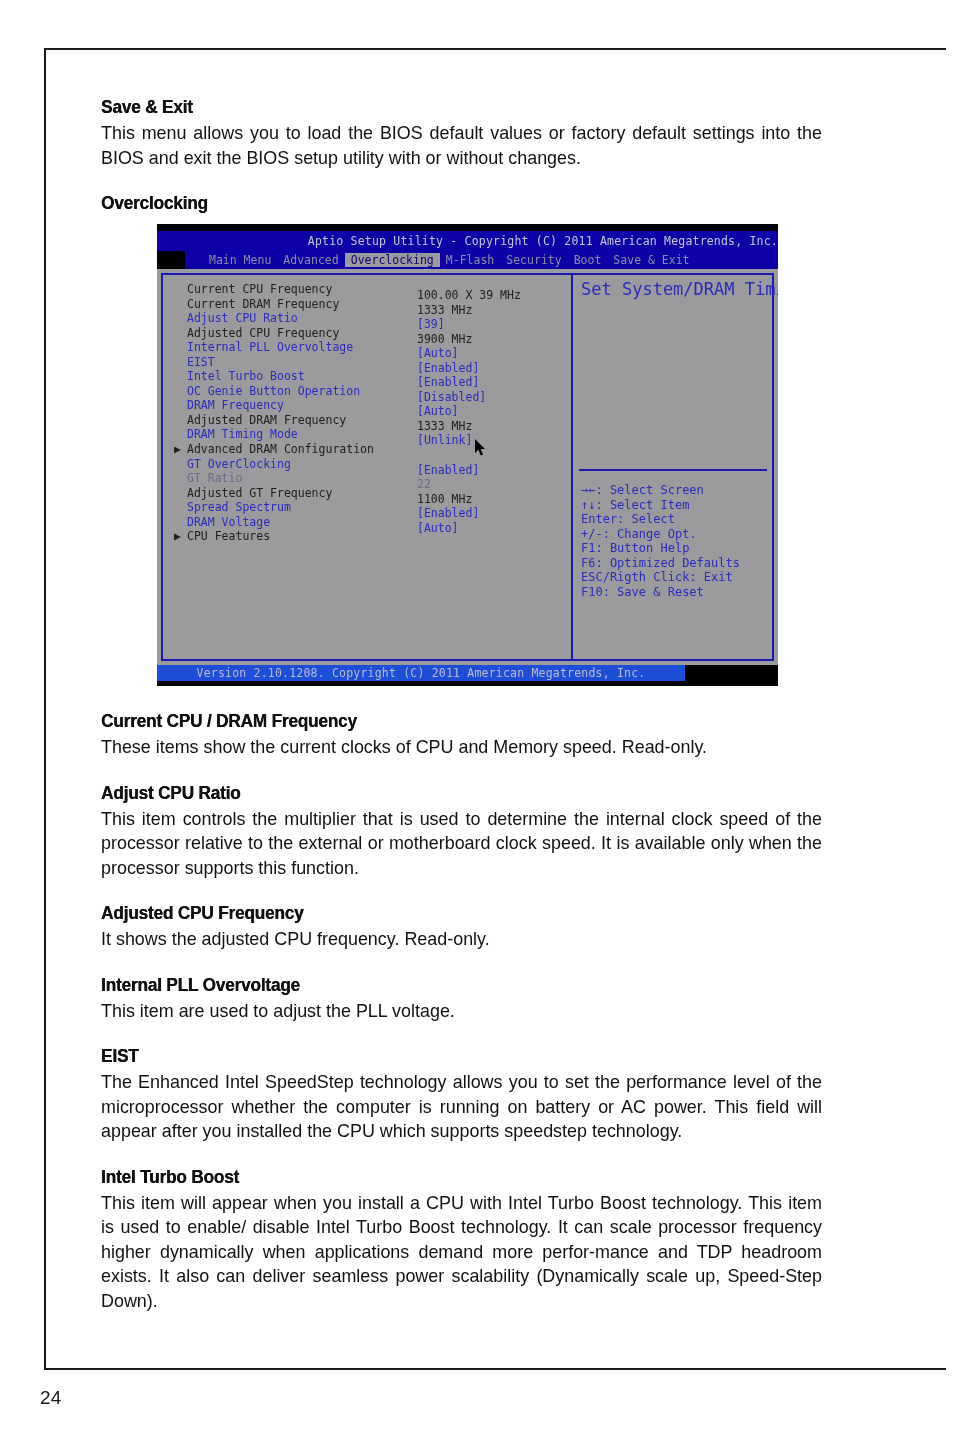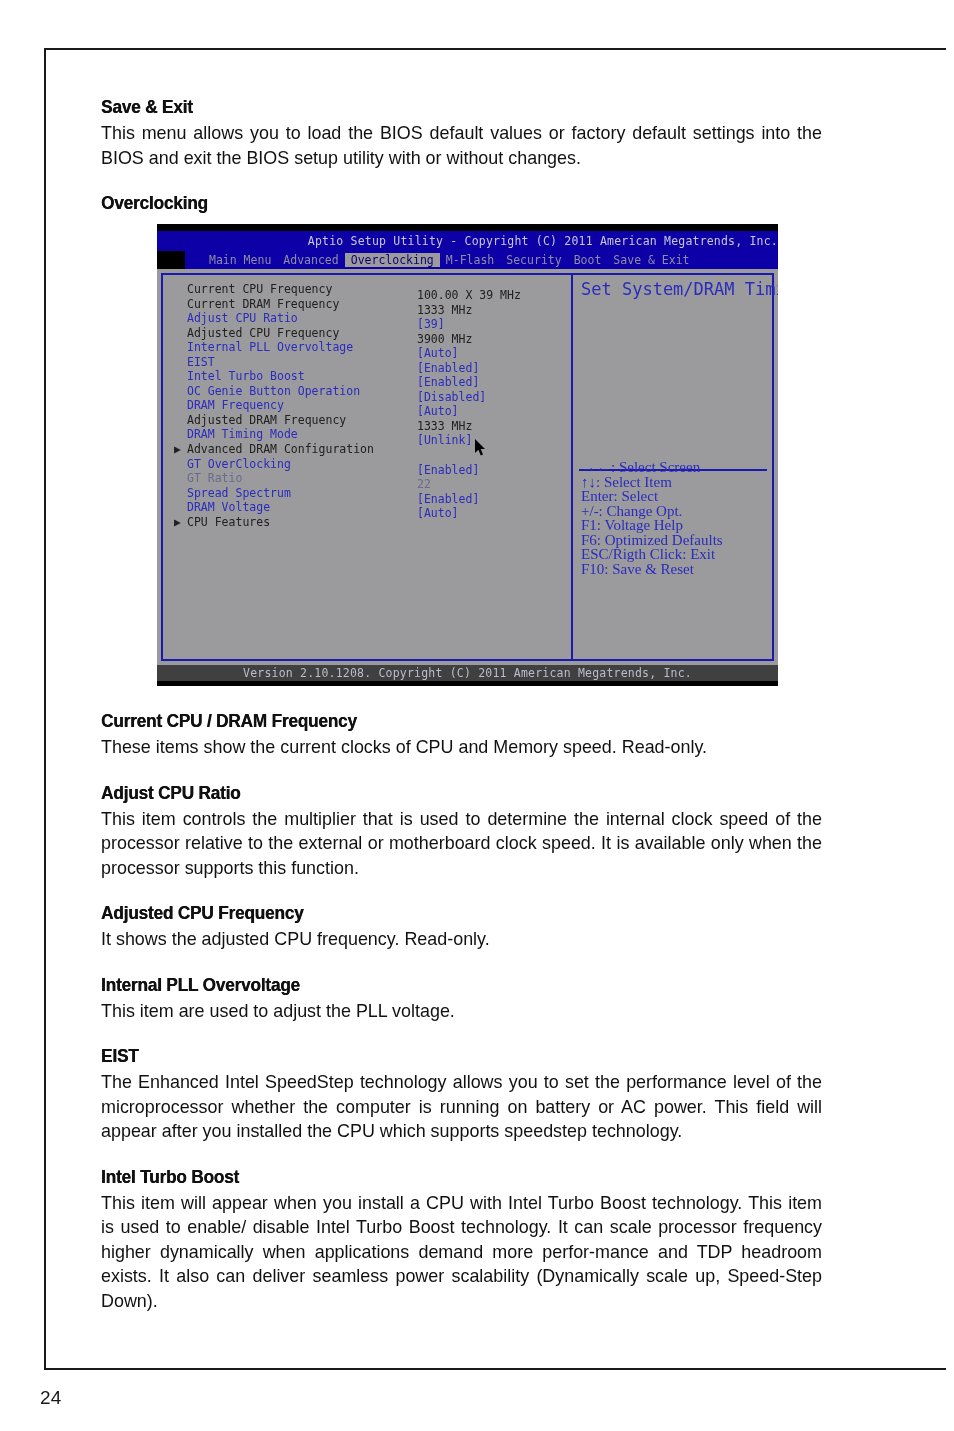--- a/index.html
+++ b/index.html
@@ -160,36 +160,35 @@
     font-size: 17px;
     line-height: 14.55px;
     color: #2b2bbe;
   }
   #bios-help .hrow { white-space: nowrap; }
   #bios-keys-rule {
     position: absolute; left: 422px; top: 245px;
     width: 188px; height: 2px; background: #1a1ab0;
   }
   #bios-keys {
-    position: absolute; left: 424px; top: 236px; width: 190px;
-    font-size: 15px;
+    position: absolute; left: 424px; top: 259px; width: 190px;
+    font-size: 12px;
     line-height: 14.55px;
     color: #2b2bbe;
-    font-family: Liberation Serif, serif;
   }
   #bios-keys .krow { white-space: nowrap; }
 
   #bios-cursor {
     position: absolute; left: 318px; top: 215px;
     width: 12px; height: 18px;
   }
 
   #bios-footer {
-    position: absolute; left: 0; top: 441px; width: 621px; height: 16px;
-    background: #404040;
+    position: absolute; left: 0; top: 441px; width: 528px; height: 16px;
+    background: #1d4ed8;
     color: #bcbcce;
     font-size: 11.5px;
     line-height: 16px;
     text-align: center;
     letter-spacing: 0.2px;
   }
   #bios-bottom-strip {
     position: absolute; left: 0; top: 457px; width: 621px; height: 5px;
     background: #000000;
   }
@@ -290,20 +289,25 @@
         <span class="lbl">GT OverClocking</span>
         <span class="val">[Enabled]</span>
       </div>
       <div class="row">
         <span class="arrow"></span>
         <span class="lbl grayed">GT Ratio</span>
         <span class="val grayed">22</span>
       </div>
       <div class="row">
         <span class="arrow"></span>
+        <span class="lbl dark">Adjusted GT Frequency</span>
+        <span class="val dark">1100 MHz</span>
+      </div>
+      <div class="row">
+        <span class="arrow"></span>
         <span class="lbl">Spread Spectrum</span>
         <span class="val">[Enabled]</span>
       </div>
       <div class="row">
         <span class="arrow"></span>
         <span class="lbl">DRAM Voltage</span>
         <span class="val">[Auto]</span>
       </div>
       <div class="row">
         <span class="arrow">▶</span>
@@ -316,21 +320,21 @@
       <div class="hrow">Set System/DRAM Timing</div>
     </div>
 
     <div id="bios-keys-rule"></div>
 
     <div id="bios-keys">
       <div class="krow">→←: Select Screen</div>
       <div class="krow">↑↓: Select Item</div>
       <div class="krow">Enter: Select</div>
       <div class="krow">+/-: Change Opt.</div>
-      <div class="krow">F1: Voltage Help</div>
+      <div class="krow">F1: Button Help</div>
       <div class="krow">F6: Optimized Defaults</div>
       <div class="krow">ESC/Rigth Click: Exit</div>
       <div class="krow">F10: Save &amp; Reset</div>
     </div>
 
     <svg id="bios-cursor" viewBox="0 0 12 18">
       <polygon points="0,0 0,14 3.4,10.8 5.8,16.4 8,15.4 5.7,10.1 10,10.1" fill="#000000"></polygon>
     </svg>
 
     <div id="bios-footer">Version 2.10.1208. Copyright (C) 2011 American Megatrends, Inc.</div>

